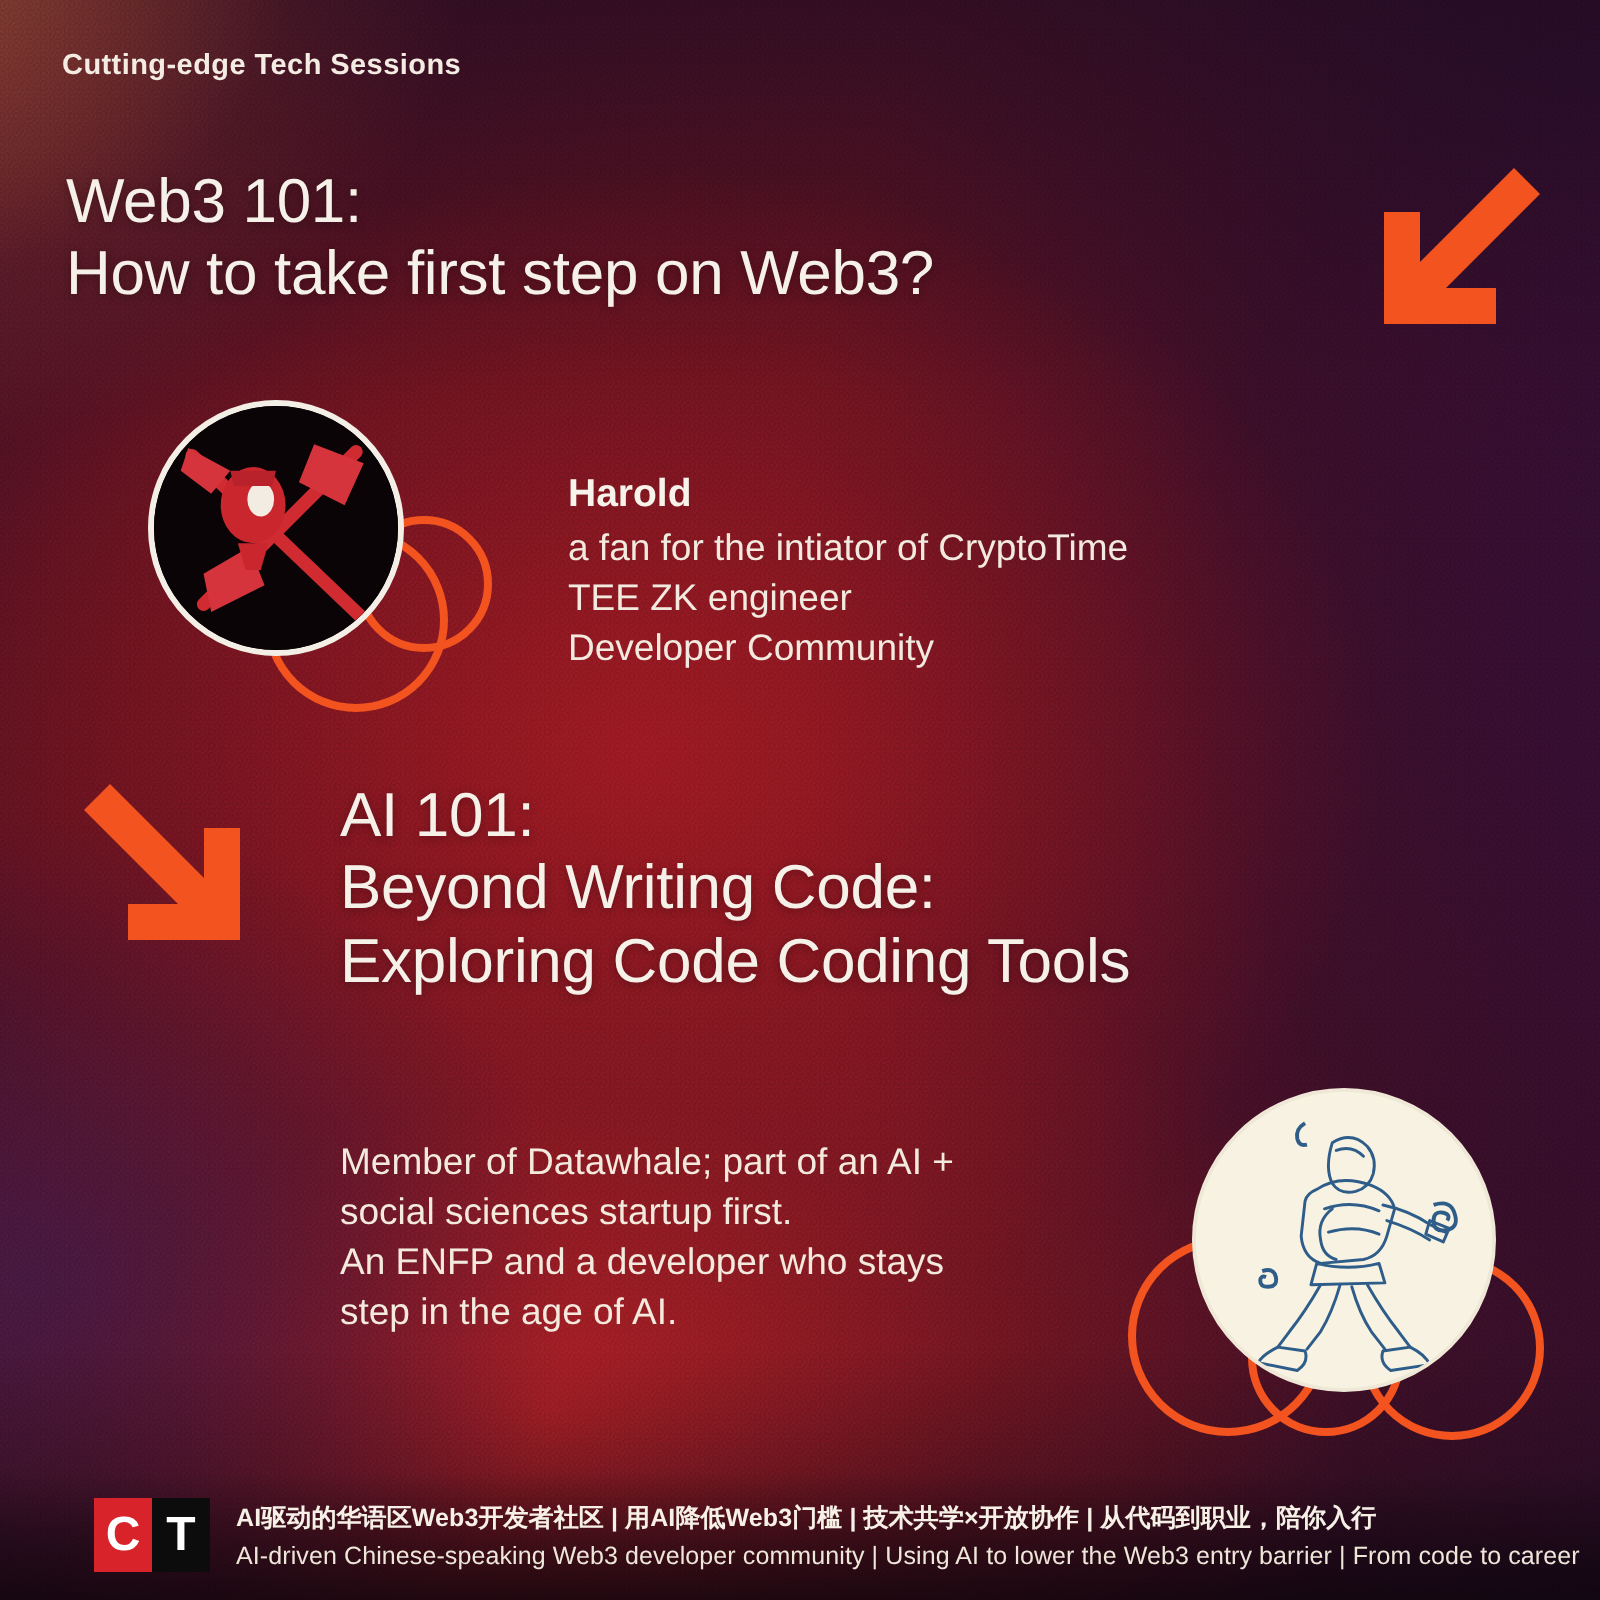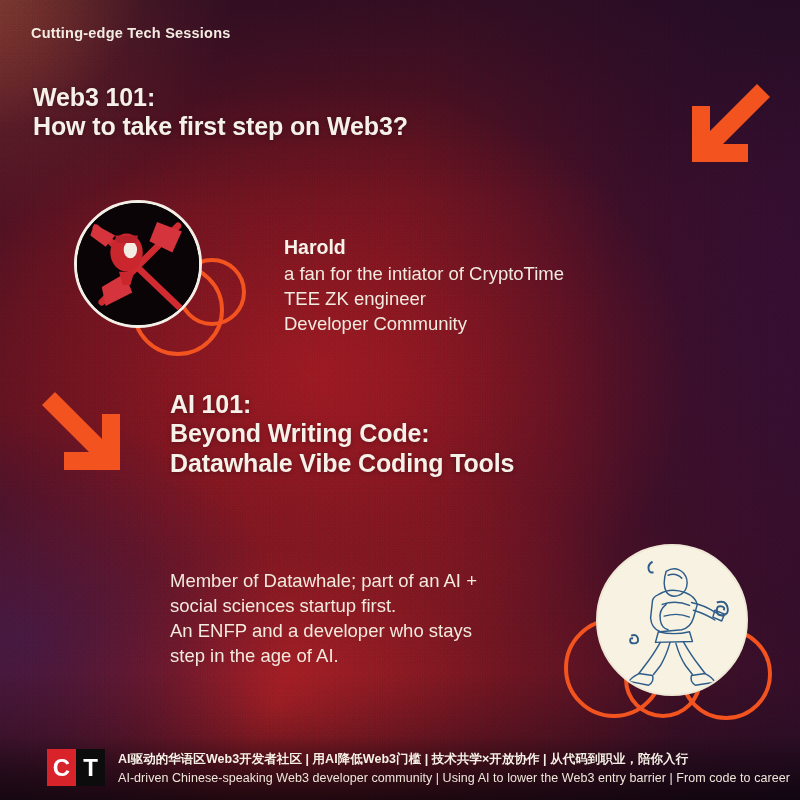--- a/index.html
+++ b/index.html
@@ -68,21 +68,21 @@
 
   .eyebrow {
     position:absolute; left:31px; top:25px;
     font-size:14.5px; font-weight:700; letter-spacing:0.015em;
     color:#f4ece2;
   }
 
   
   .title-block { position:absolute; color:#f6f1e8; }
   .title-block .line {
-    font-size:25px; font-weight:700; line-height:1.17;
+    font-size:31px; font-weight:400; line-height:1.17;
     letter-spacing:-0.005em; white-space:nowrap;
     text-shadow:0 1px 5px rgba(20,4,10,0.34);
   }
   #title-1 { left:33px; top:83px; }
   #title-2 { left:170px; top:390px; }
 
   
   .arrow { position:absolute; }
   .arrow svg { display:block; }
 
@@ -233,21 +233,21 @@
       <svg viewBox="0 0 96 92" aria-hidden="true">
         <polygon points="82,22 64,22 64,60 82,60" fill="#f3531f"></polygon>
         <polygon points="82,60 26,60 26,78 82,78" fill="#f3531f"></polygon>
         <polygon points="17,0 4,13 63,72 76,59" fill="#f3531f"></polygon>
       </svg>
     </div>
 
     <div class="title-block" id="title-2">
       <div class="line">AI 101:</div>
       <div class="line">Beyond Writing Code:</div>
-      <div class="line">Datawhale Vibe Coding Tools</div>
+      <div class="line">Exploring Code Coding Tools</div>
     </div>
 
     <div class="avatar-group" id="avatar-2-group">
       <div class="ring" id="a2-ring-a"></div>
       <div class="ring" id="a2-ring-b"></div>
       <div class="ring" id="a2-ring-c"></div>
       <div class="avatar" id="avatar-2">
         <svg viewBox="0 0 152 152" aria-hidden="true">
           <rect width="152" height="152" fill="#f7f2e2"></rect>
           <g stroke="#2f5d8a" stroke-width="1.5" fill="none" stroke-linejoin="round" stroke-linecap="round">

